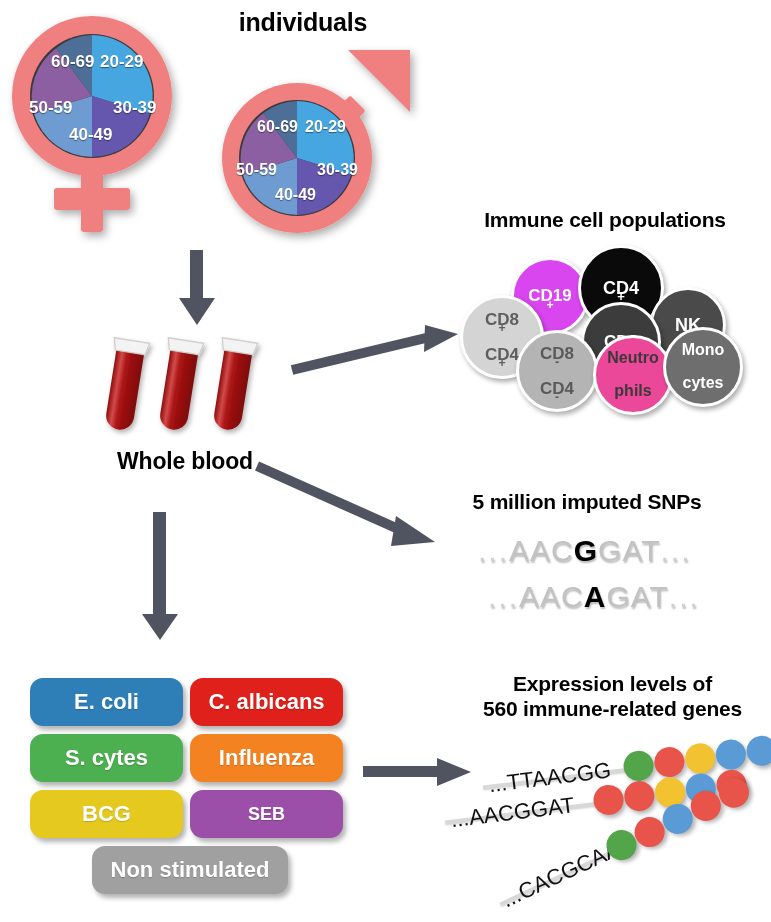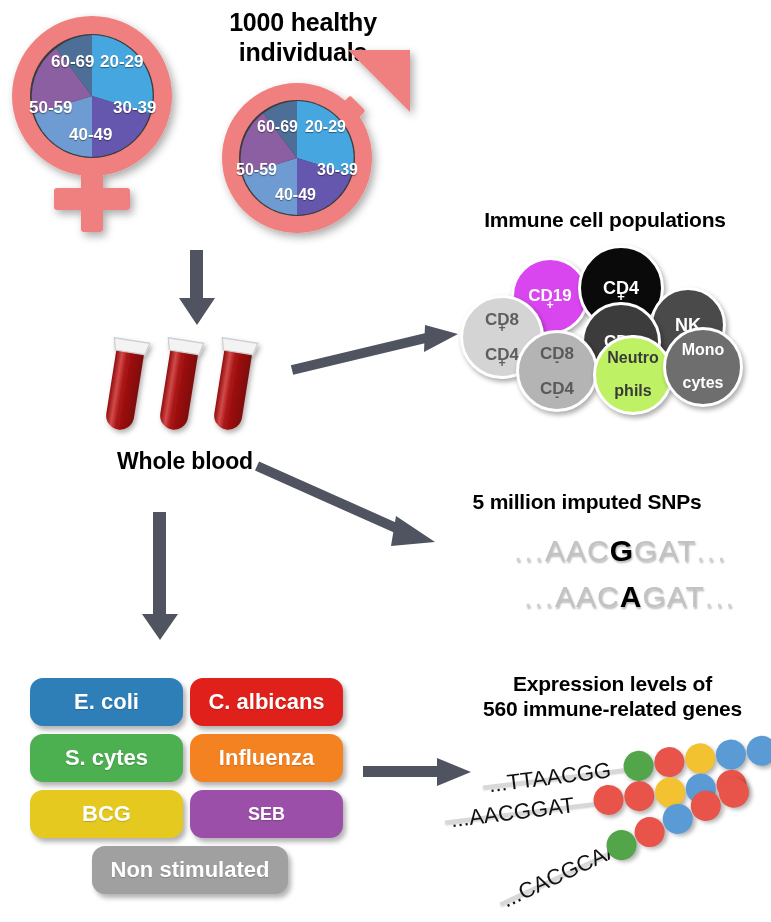--- a/index.html
+++ b/index.html
@@ -63,21 +63,20 @@
   
   .snp{position:absolute;}
   .snpline{
     position:absolute;
     font-family:"Liberation Sans", sans-serif;
     font-size:30px;
     letter-spacing:1px;
     color:#b9b9b9;
     white-space:nowrap;
     text-shadow:1px 2px 2px rgba(0,0,0,.28);
-    margin-left:36px;
   }
   .snpline .dim{color:#c2c2c2;}
   .snpline .dots{color:#d0d0d0;letter-spacing:2px;}
   .snpline b{color:#000;font-weight:bold;}
 
   
   .stimgrid{position:absolute;}
   .stim{
     position:absolute;
     border-radius:13px;
@@ -113,21 +112,20 @@
     border-radius:50%;
     box-shadow:2px 3px 4px rgba(0,0,0,.30);
   }
 </style>
 </head>
 <body>
 
 <div id="canvas">
 
   <div class="abs heading" style="left:178px;top:8px;width:250px;font-size:25px;">
-    <div>1000 healthy</div>
     <div>individuals</div>
   </div>
 
   <div class="sym-wrap" style="left:8px;top:10px;width:190px;height:230px;">
     <svg class="sym-svg" width="190" height="230" viewBox="0 0 190 230">
       <defs>
         <filter id="shF" x="-30%" y="-30%" width="170%" height="170%">
           <feDropShadow dx="3" dy="4" stdDeviation="4" flood-color="#000" flood-opacity="0.33"></feDropShadow>
         </filter>
       </defs>
@@ -289,21 +287,21 @@
             <span>CD8</span>
             <span class="sup">-</span>
           </span><br>
         <span>
             <span>CD4</span>
             <span class="sup">-</span>
           </span>
       </span>
     </div>
 
-    <div class="cell" style="left:133px;top:90px;width:80px;height:80px;background:#bef264;color:#3A3A3A;font-size:16px;">
+    <div class="cell" style="left:133px;top:90px;width:80px;height:80px;background:#ec4899;color:#3A3A3A;font-size:16px;">
       <span>
         <span>Neutro</span><br>
         <span>phils</span>
       </span>
     </div>
 
     <div class="cell" style="left:203px;top:82px;width:80px;height:80px;background:#6E6E6E;color:#ffffff;font-size:16px;">
       <span>
         <span>Mono</span><br>
         <span>cytes</span>

